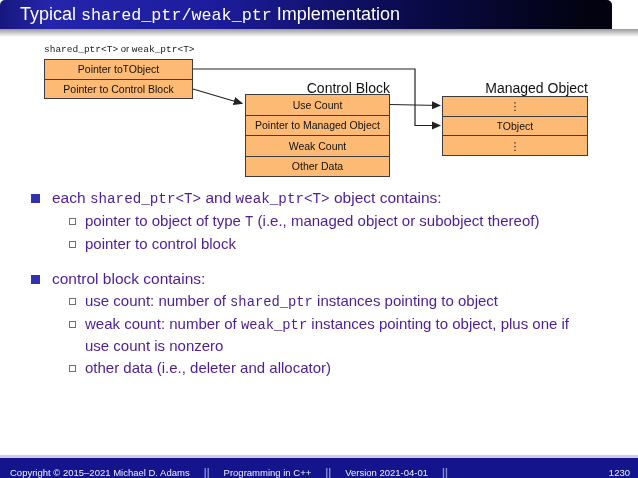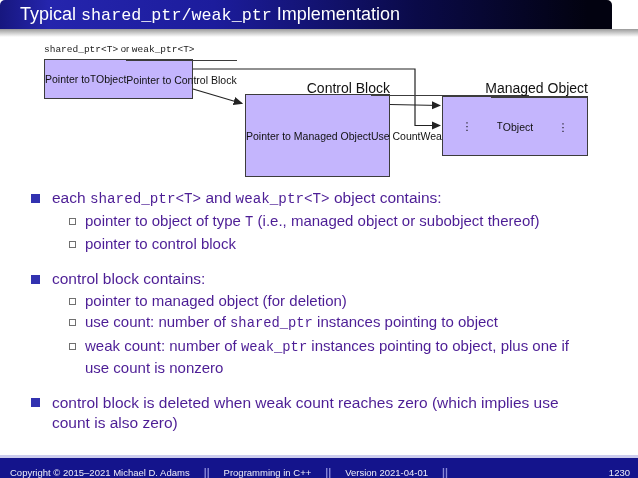--- a/index.html
+++ b/index.html
@@ -26,22 +26,22 @@
   .diagram{position:absolute;left:0;top:37px;width:638px;height:145px;}
   .diag-svg{position:absolute;left:0;top:0;z-index:0;}
   .diag-label{
     position:absolute;font-size:9.5px;color:#222;white-space:nowrap;z-index:2;
   }
   .diag-label .mono{font-size:9.5px;}
   .box-title{
     position:absolute;font-size:14px;color:#111;text-align:right;z-index:2;white-space:nowrap;
   }
   .dbox{
-    position:absolute;background:#c4b5fd;border:1px solid var(--box-border,#3c3c3c);
-    box-sizing:border-box;display:flex;z-index:1;
+    position:absolute;background:#fdba74;border:1px solid var(--box-border,#3c3c3c);
+    box-sizing:border-box;display:flex;flex-direction:column;z-index:1;
   }
   .dbox .row{
     flex:1;display:flex;align-items:center;justify-content:center;
     font-size:10.5px;white-space:nowrap;border-top:1px solid var(--box-border,#3c3c3c);
   }
   .dbox .row:first-child{border-top:none;}
   .dbox .row .mono{font-size:10px;}
   .row.dots{font-size:11px;line-height:10px;}
   
   .content{position:absolute;left:30px;top:188px;width:592px;}
@@ -102,46 +102,46 @@
           <span class="mono">T</span>
           <span> Object</span>
         </div>
       <div class="row">
           <span>Pointer to Control Block</span>
         </div>
     </div>
 
     <div class="box-title" style="left:245px;top:43px;width:145px;">Control Block</div>
     <div class="dbox" style="left:245px;top:57px;width:145px;height:83px;">
+      <div class="row">Use Count</div>
       <div class="row">Pointer to Managed Object</div>
-      <div class="row">Use Count</div>
       <div class="row">Weak Count</div>
       <div class="row">Other Data</div>
     </div>
 
     <div class="box-title" style="left:442px;top:43px;width:146px;">Managed Object</div>
     <div class="dbox" style="left:442px;top:59px;width:146px;height:60px;">
       <div class="row dots">⋮</div>
       <div class="row">
           <span class="mono">T</span>
           <span> Object</span>
         </div>
       <div class="row dots">⋮</div>
     </div>
   </div>
 
   <div class="content">
     <div class="li l1"><span class="marker"></span><span><span>each </span><span class="mono">shared_ptr&lt;T&gt;</span><span> and </span><span class="mono">weak_ptr&lt;T&gt;</span><span> object contains:</span></span></div>
     <div class="li l2"><span class="marker"></span><span><span>pointer to object of type </span><span class="mono">T</span><span> (i.e., managed object or subobject thereof)</span></span></div>
     <div class="li l2"><span class="marker"></span><span><span>pointer to control block</span></span></div>
     <div class="li l1"><span class="marker"></span><span><span>control block contains:</span></span></div>
-    <div class="li l2"><span class="marker"></span><span><span>pointer to managed object (for deletion)</span></span></div>
+    <div class="li l2"><span class="marker"></span></div>
     <div class="li l2"><span class="marker"></span><span><span>use count: number of </span><span class="mono">shared_ptr</span><span> instances pointing to object</span></span></div>
     <div class="li l2"><span class="marker"></span><span><span>weak count: number of </span><span class="mono">weak_ptr</span><span> instances pointing to object, plus one if</span><br><span>use count is nonzero</span></span></div>
-    <div class="li l1"><span class="marker"></span><span><span>control block is deleted when weak count reaches zero (which implies use</span><br><span>count is also zero)</span></span></div>
+    <div class="li l2"><span class="marker"></span><span><span>other data (i.e., deleter and allocator)</span></span></div>
   </div>
 
   <div class="footer-strip"></div>
   <div class="footer">
     <span>Copyright © 2015–2021 Michael D. Adams</span>
     <span class="sep">||</span>
     <span>Programming in C++</span>
     <span class="sep">||</span>
     <span>Version 2021-04-01</span>
     <span class="sep">||</span>

